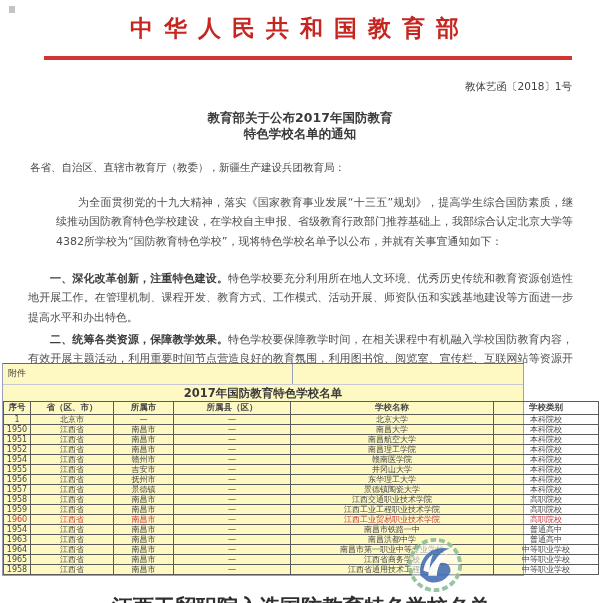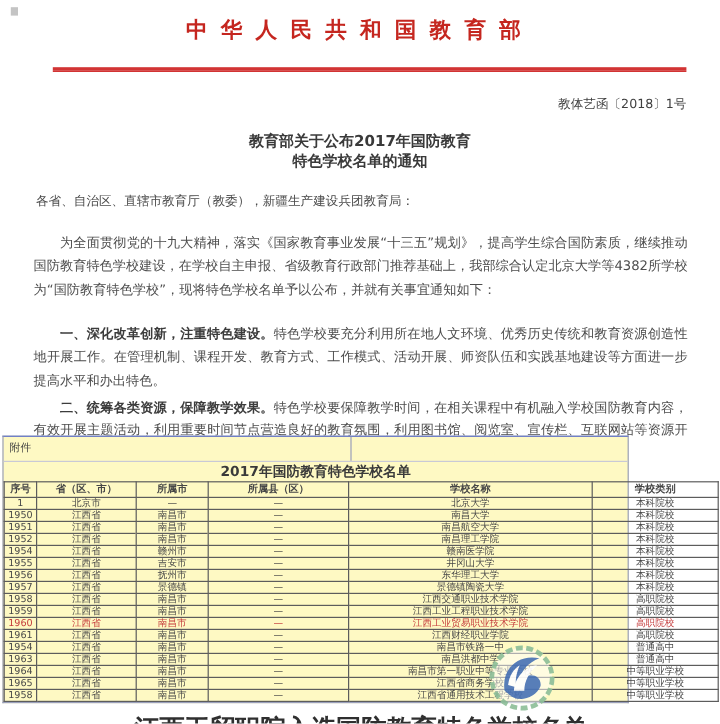--- a/index.html
+++ b/index.html
@@ -11,21 +11,21 @@
     font-family:"DejaVu Sans", sans-serif;
     color:#4a4a4a;
   }
   .corner-artifact {
     position:absolute; top:6px; left:9px;
     width:6px; height:7px; background:#b5b5b5; opacity:.8;
   }
   .ministry {
     position:absolute; top:13px; left:0; width:100%;
     text-align:center;
-    font-size:18px; font-weight:bold;
+    font-size:23px; font-weight:bold;
     letter-spacing:11px;
     color:#c5261f;
     white-space:nowrap;
   }
   .red-rule {
     position:absolute; top:56px; left:44px; width:528px;
     height:3px;
     border-top:3px solid #d23434;
     border-bottom:1.5px solid #d23434;
   }
@@ -41,21 +41,21 @@
   .salutation {
     position:absolute; top:161px; left:30px; right:28px;
     font-size:10.5px; color:#4a4a4a;
   }
   .para {
     position:absolute; left:28px; right:27px;
     font-size:11px; line-height:19.3px;
     text-align:justify; text-indent:2em;
     color:#4d4d4d;
   }
-  #para1 { top:193px; }
+  #para1 { top:193px;margin-left:28px; }
   #para2 { top:269px; }
   #para3 { top:330px; }
   .para b { color:#3c3c3c; }
 
   
   .table-overlay {
     position:absolute; top:363px; left:2px; width:522px;
     background:#fef9c3;
     border:1px solid #9aa0bb;
     border-top:1.5px solid #4f63c8;
@@ -229,28 +229,20 @@
           </tr>
           <tr class="highlight">
             <td>1960</td>
             <td>江西省</td>
             <td>南昌市</td>
             <td>—</td>
             <td>江西工业贸易职业技术学院</td>
             <td>高职院校</td>
           </tr>
           <tr>
-            <td>1961</td>
-            <td>江西省</td>
-            <td>南昌市</td>
-            <td>—</td>
-            <td>江西财经职业学院</td>
-            <td>高职院校</td>
-          </tr>
-          <tr>
             <td>1954</td>
             <td>江西省</td>
             <td>南昌市</td>
             <td>—</td>
             <td>南昌市铁路一中</td>
             <td>普通高中</td>
           </tr>
           <tr>
             <td>1963</td>
             <td>江西省</td>

